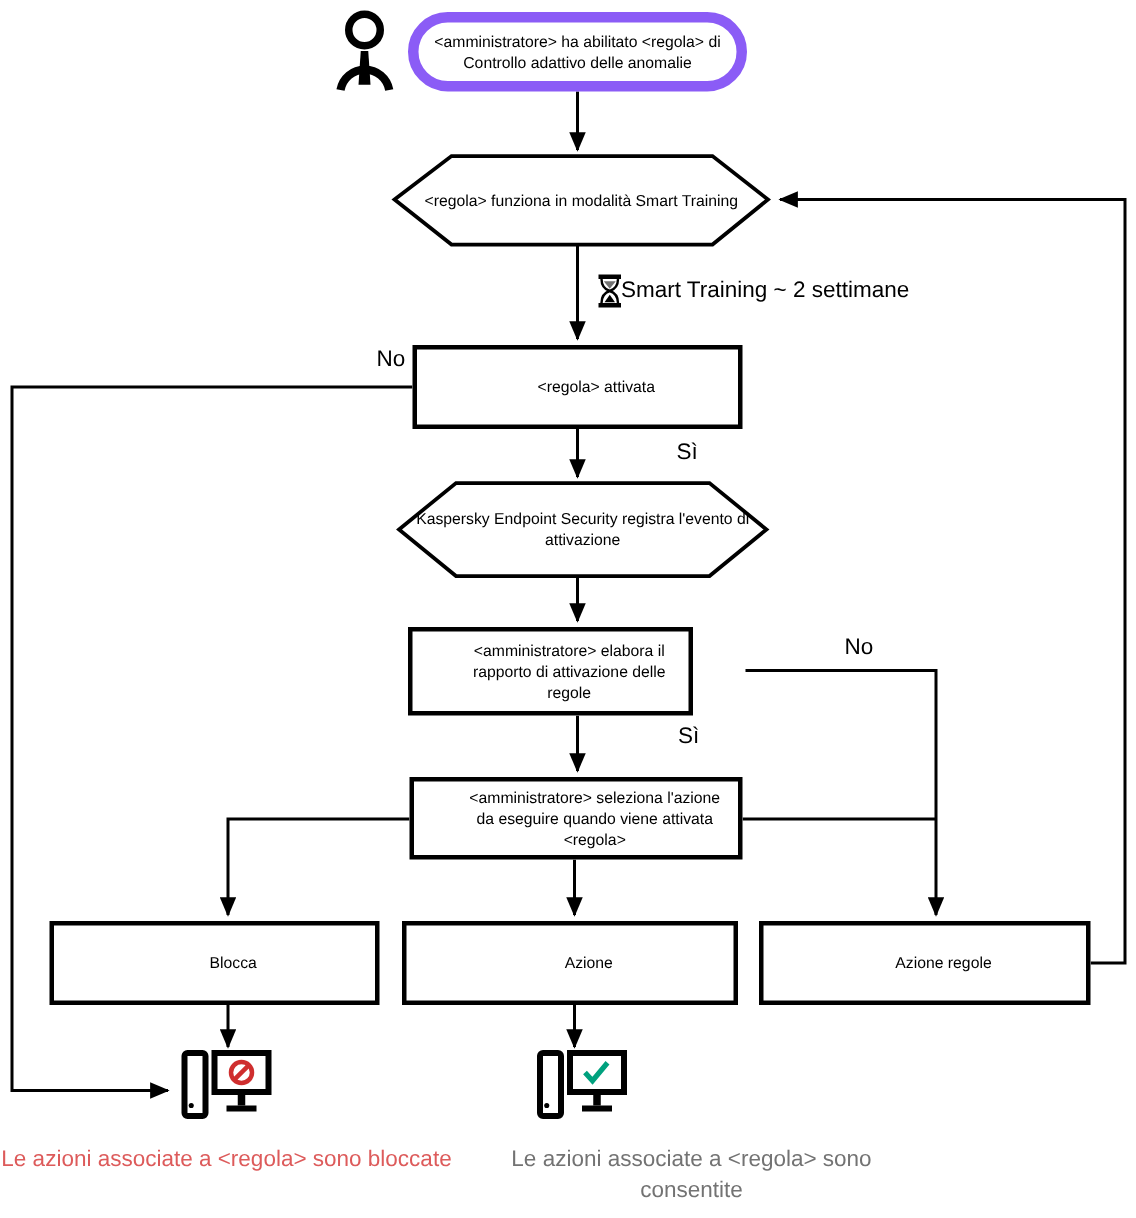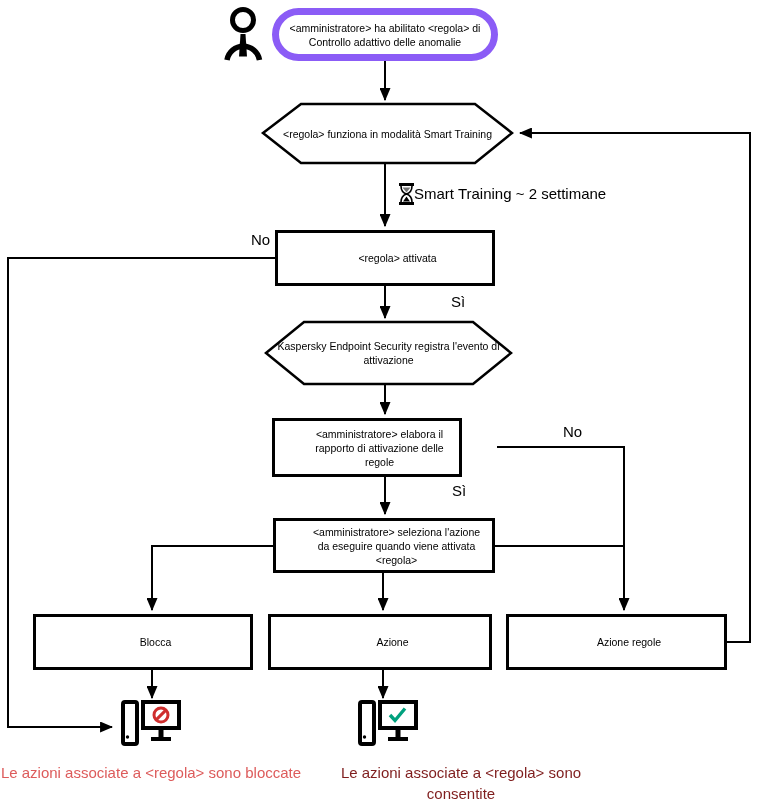--- a/index.html
+++ b/index.html
@@ -15,21 +15,21 @@
   .box { border:3px solid #000; background:#fff;padding-left:33px; }
   .stadium { border:7px solid #8b5cf6; background:#fff; border-radius:28px; }
   .hexlabel { background:transparent; }
   .edge-label { position:absolute; z-index:2; font-size:15px; line-height:18px;margin-left:40px; }
   .note { position:absolute; z-index:2; font-size:15px; line-height:20px; }
   .outcome {
     position:absolute; z-index:2; width:302px; text-align:center;
     font-size:15px; line-height:21px;
   }
   .outcome.blocked { color:#dd5b5b; }
-  .outcome.allowed { color:#7f1d1d; }
+  .outcome.allowed { color:#737373; }
 </style>
 </head>
 <body>
 
 <div class="canvas">
 
   <svg class="layer" width="757" height="812" viewBox="0 0 757 812">
     <defs>
       <marker id="arrow" viewBox="0 0 12 10" markerUnits="userSpaceOnUse" markerWidth="13" markerHeight="11" refX="11" refY="5" orient="auto" preserveAspectRatio="none">
         <path d="M0,0 L12,5 L0,10 Z" fill="#000"></path>

